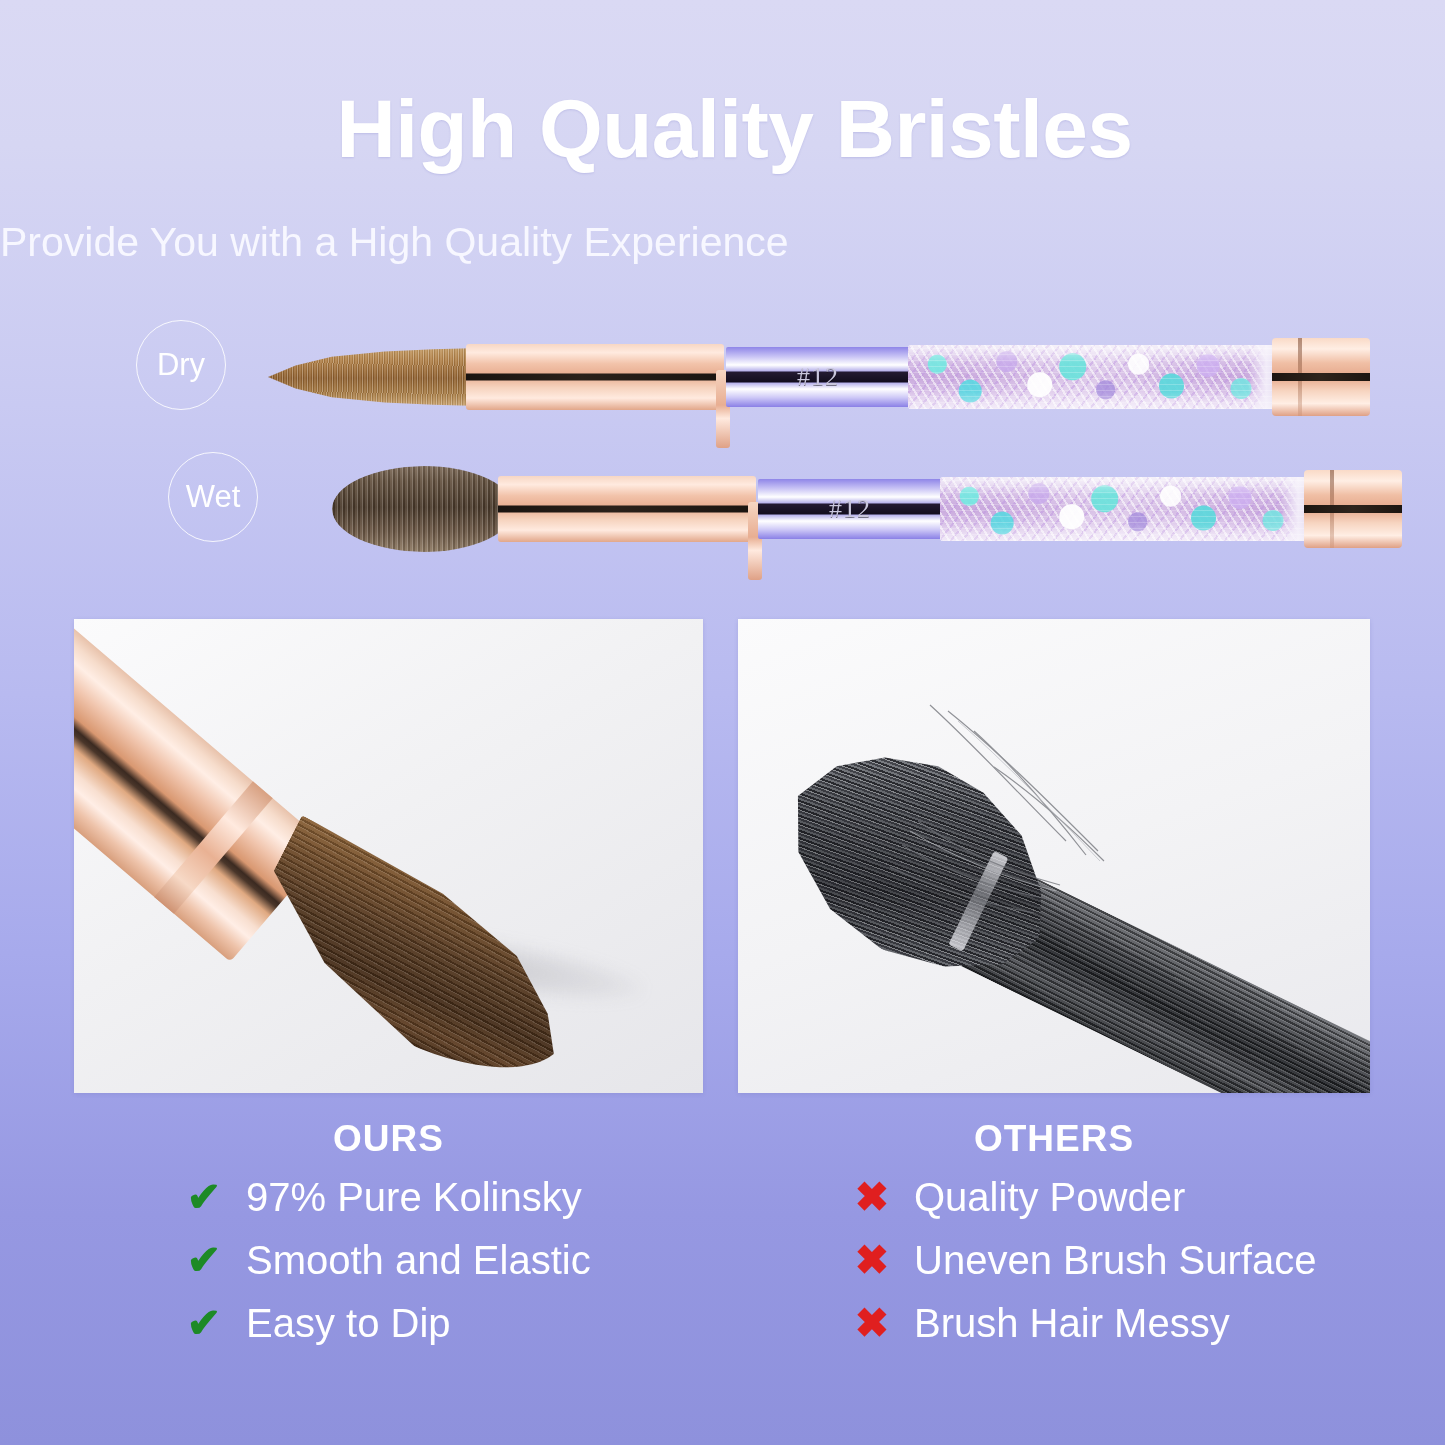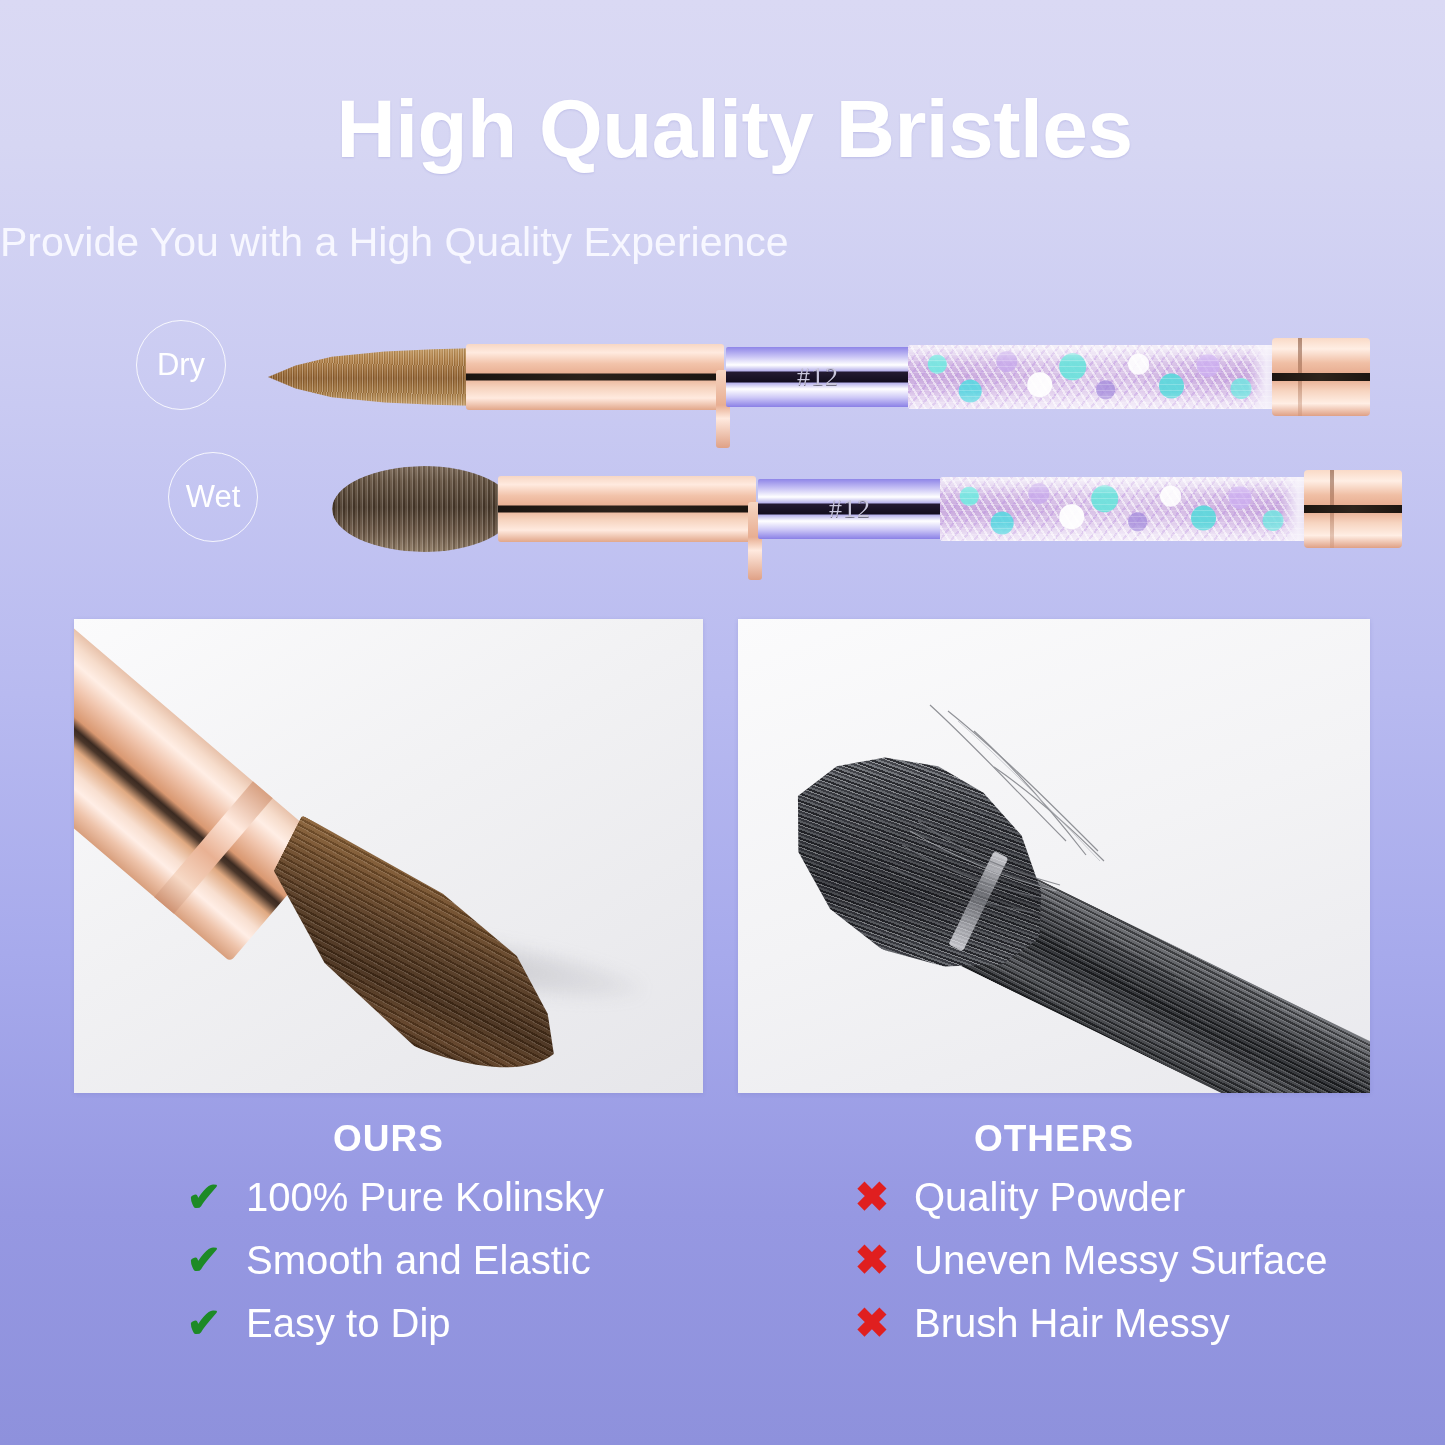--- a/index.html
+++ b/index.html
@@ -366,40 +366,40 @@
       </g>
     </svg>
   </div>
 
   <div class="col-head head-ours">OURS</div>
   <div class="col-head head-others">OTHERS</div>
 
   <div class="feature-list list-ours">
     <div class="feature-item">
       <span class="f-icon check">✔</span>
-      <span class="f-label">100% Pure Kolinsky</span>
+      <span class="f-label">97% Pure Kolinsky</span>
     </div>
     <div class="feature-item">
       <span class="f-icon check">✔</span>
       <span class="f-label">Smooth and Elastic</span>
     </div>
     <div class="feature-item">
       <span class="f-icon check">✔</span>
       <span class="f-label">Easy to Dip</span>
     </div>
   </div>
 
   <div class="feature-list list-others">
     <div class="feature-item">
       <span class="f-icon cross">✖</span>
       <span class="f-label">Quality Powder</span>
     </div>
     <div class="feature-item">
       <span class="f-icon cross">✖</span>
-      <span class="f-label">Uneven Messy Surface</span>
+      <span class="f-label">Uneven Brush Surface</span>
     </div>
     <div class="feature-item">
       <span class="f-icon cross">✖</span>
       <span class="f-label">Brush Hair Messy</span>
     </div>
   </div>
 
 </div>
 
 </body></html>

